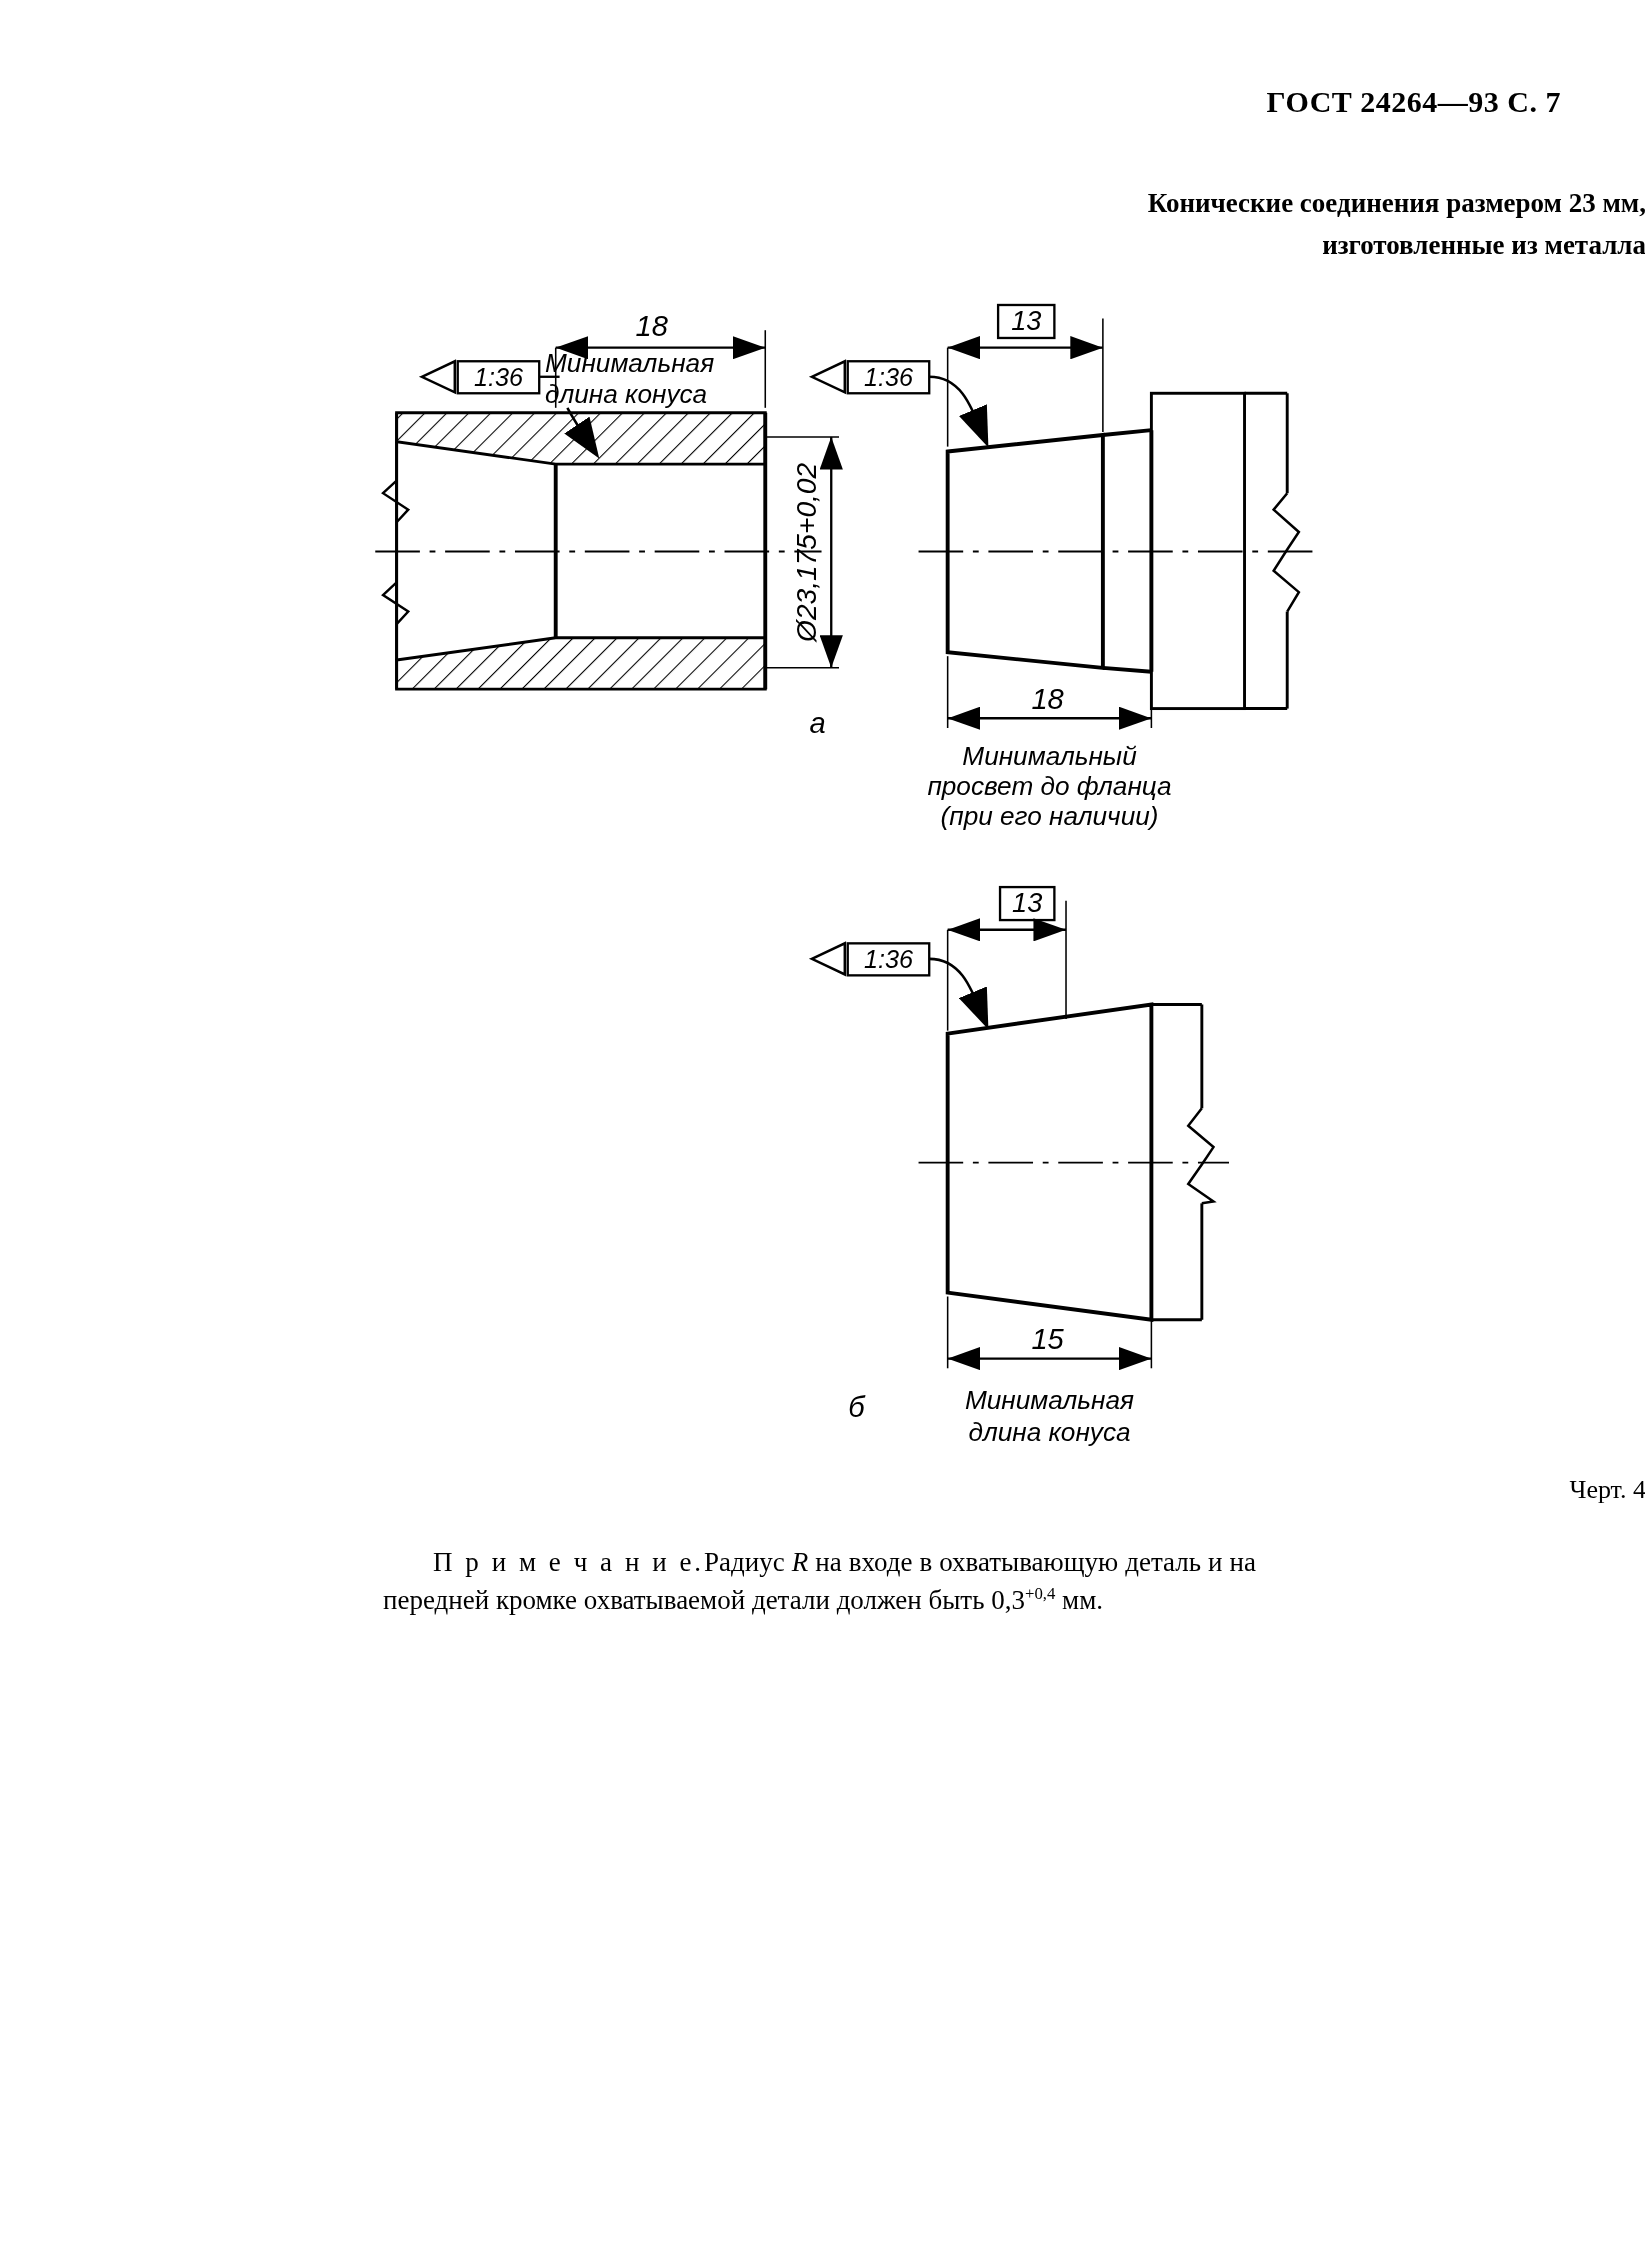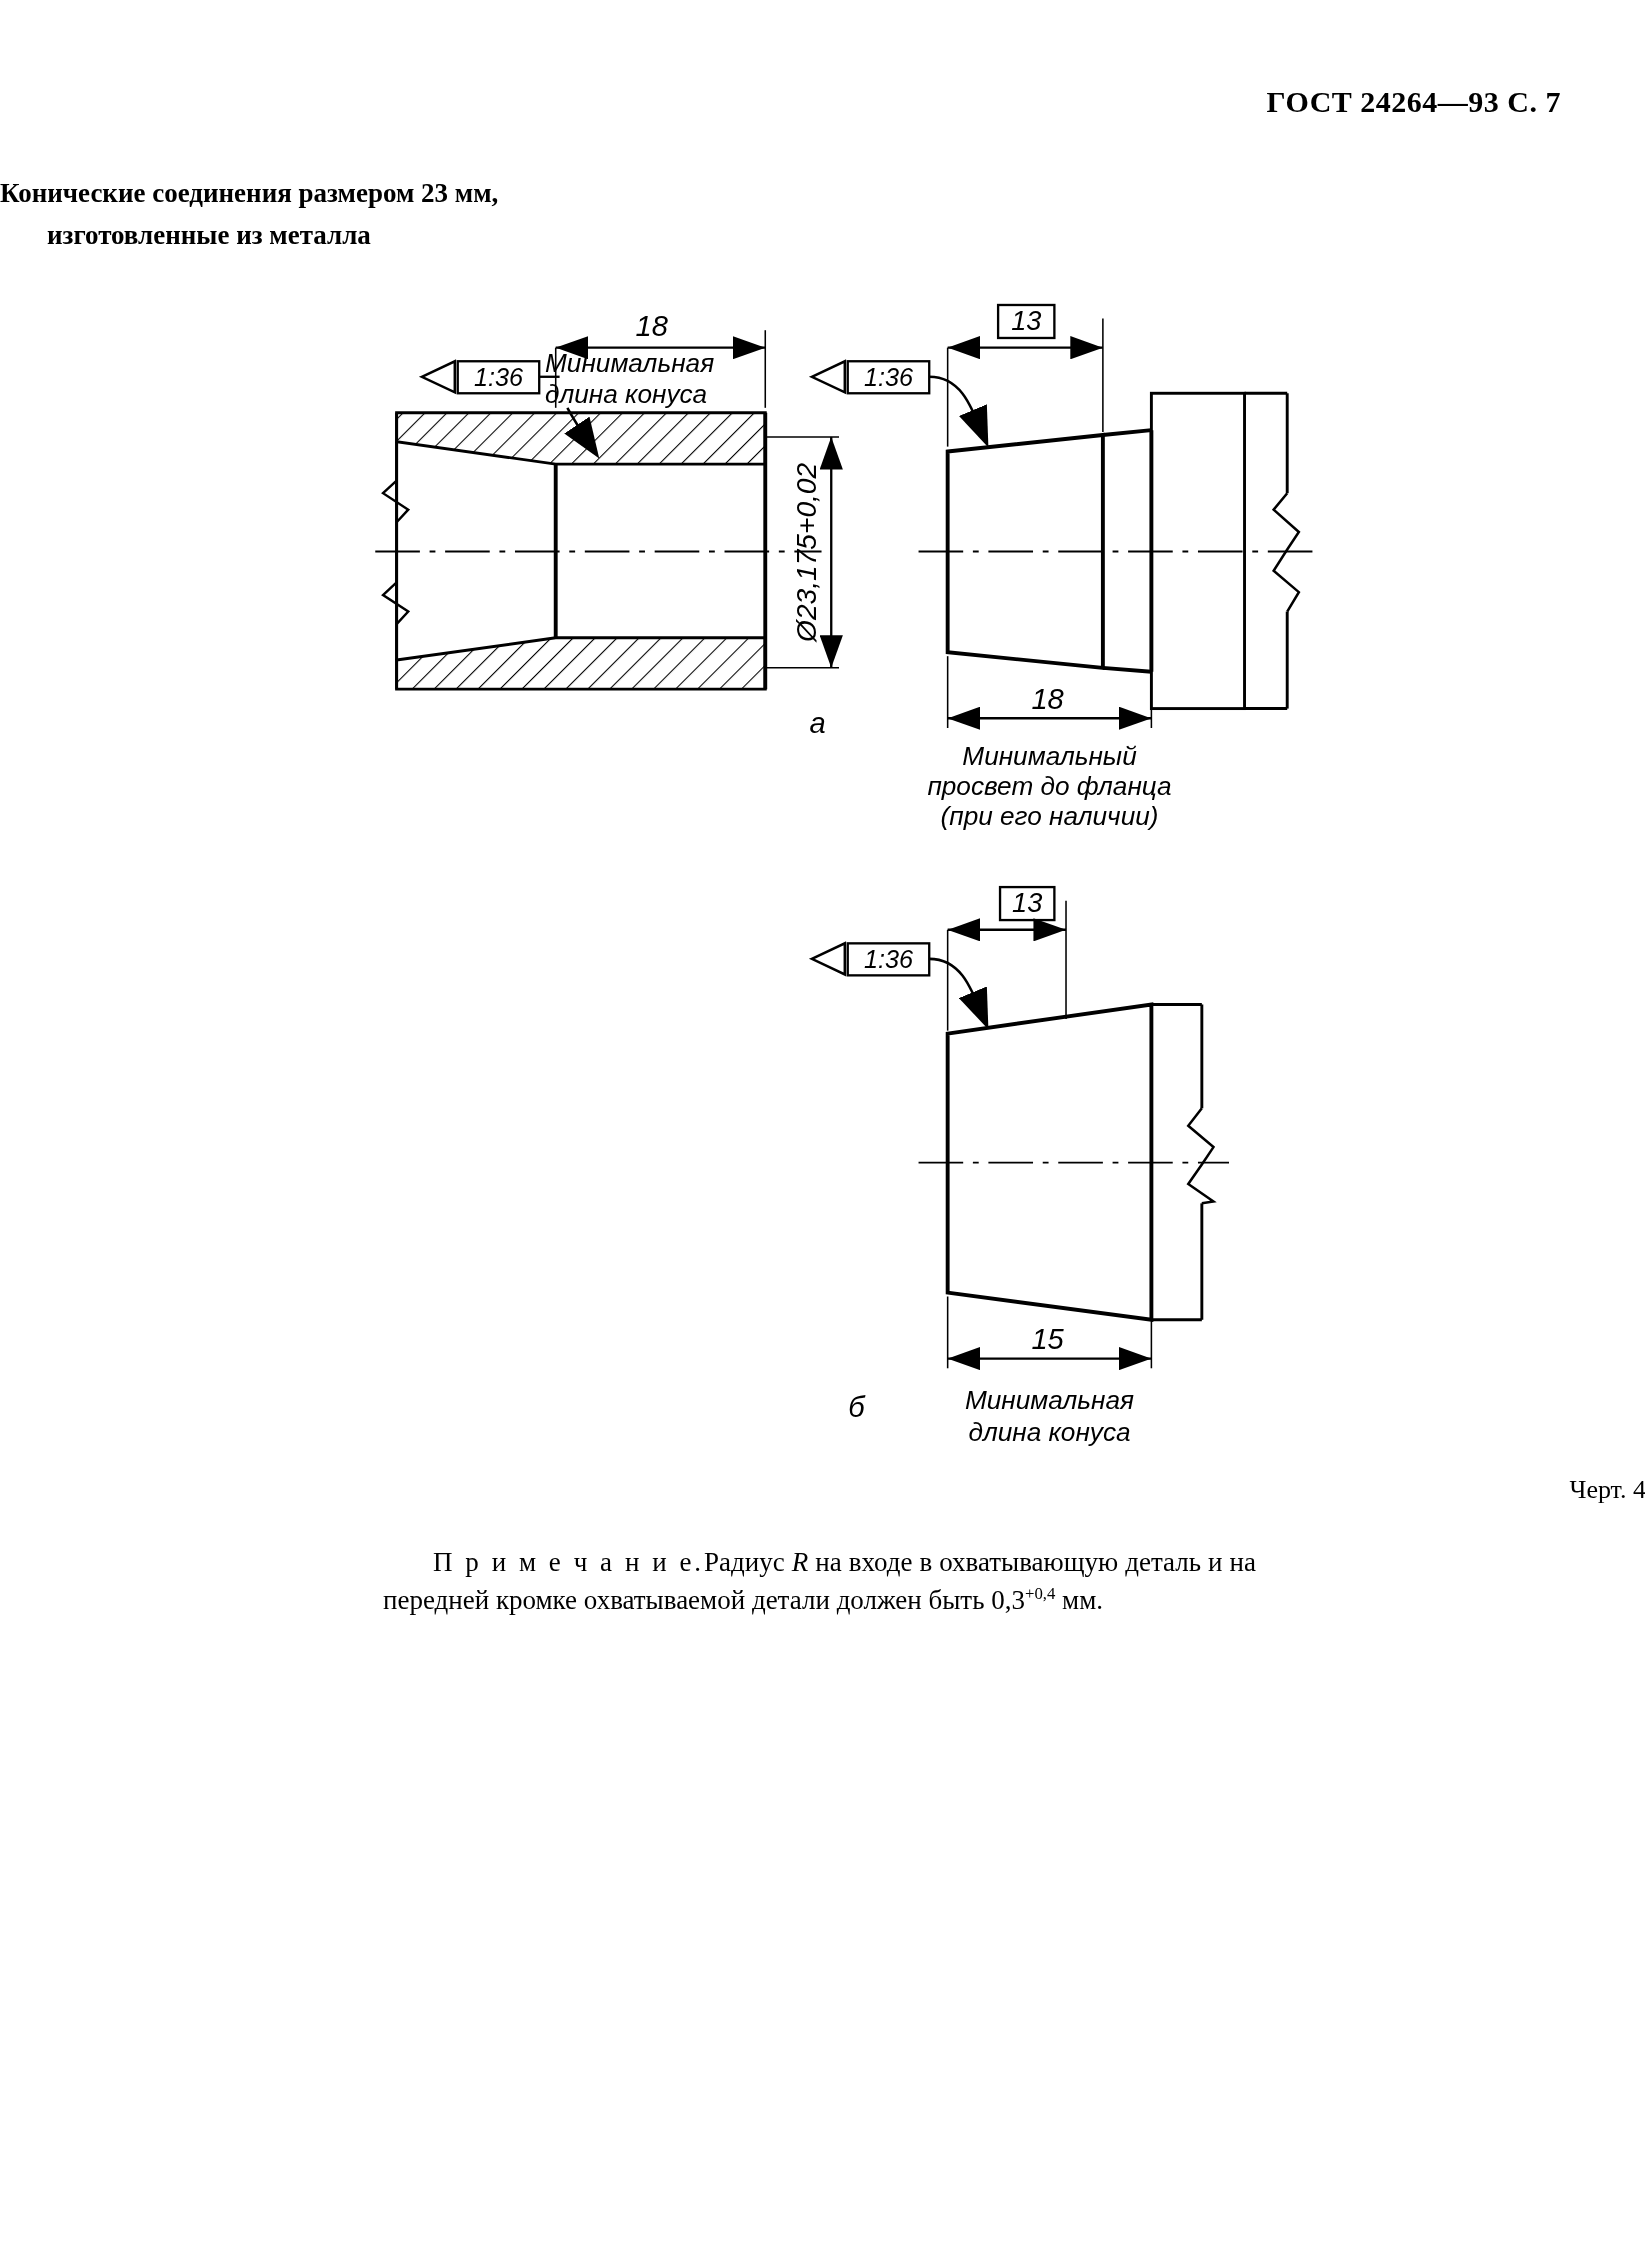--- a/index.html
+++ b/index.html
@@ -25,24 +25,24 @@
     top: 85px;
     right: 85px;
     font-family: "Liberation Serif", serif;
     font-size: 30px;
     font-weight: bold;
     letter-spacing: 0.5px;
     white-space: nowrap;
   }
   .title {
     position: absolute;
-    top: 173px;
+    top: 183px;
     left: 0;
     width: 1646px;
-    text-align: left;
+    text-align: right;
     font-family: "Liberation Serif", serif;
     font-size: 27px;
     font-weight: bold;
     line-height: 1.55;
   }
   .title .line2 {
     display: block;
     padding-left: 47px;
   }
   .drawing {

